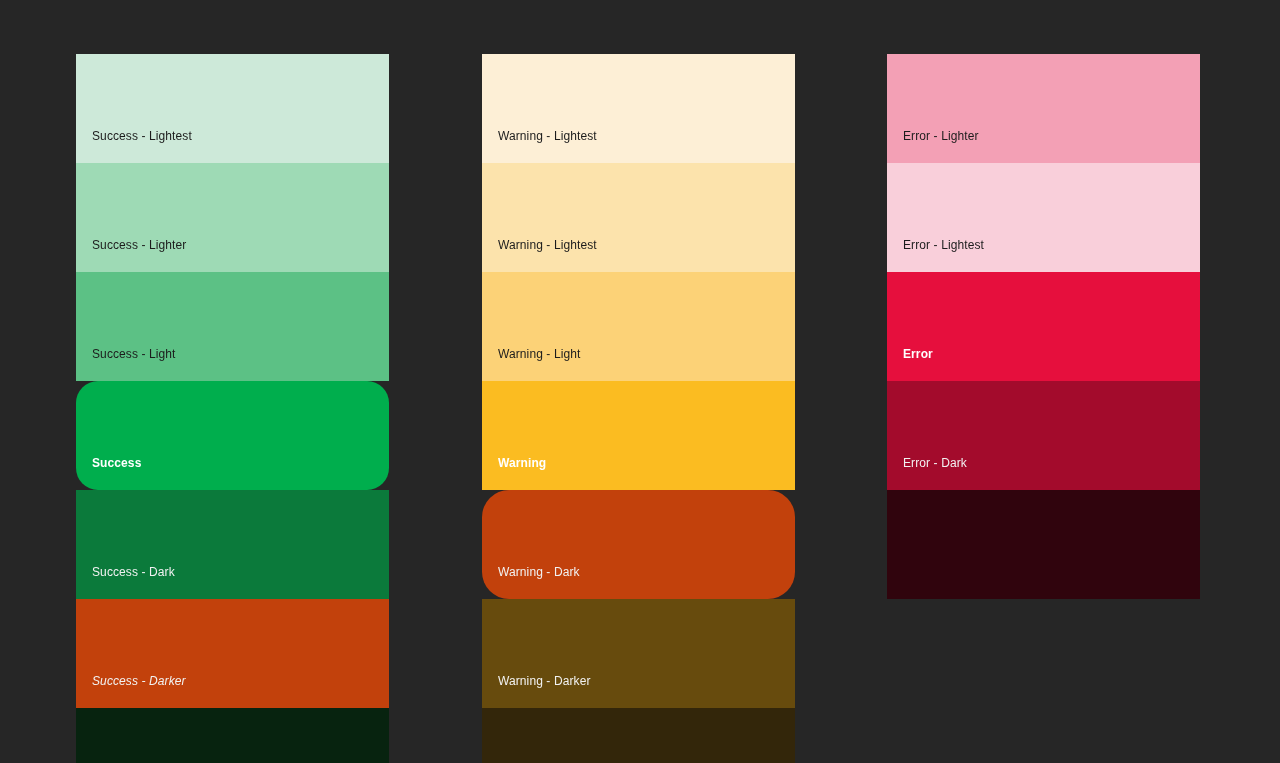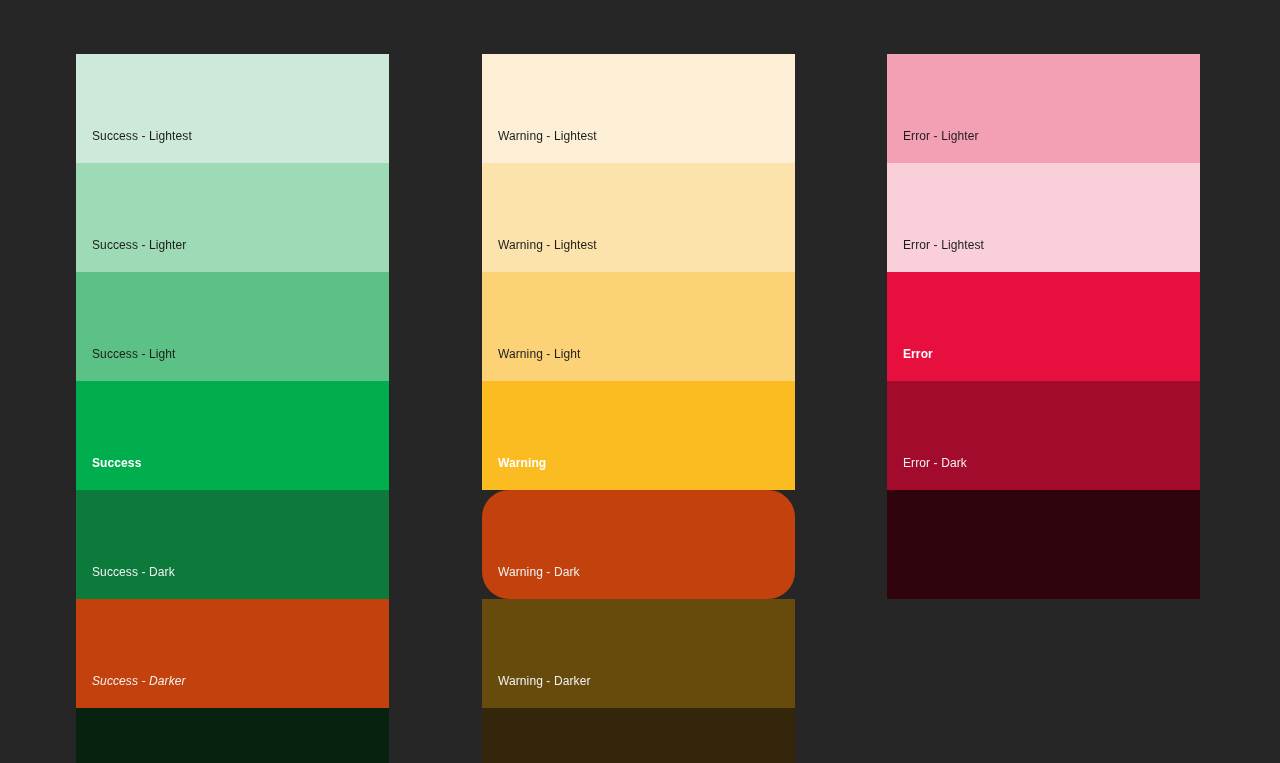--- a/index.html
+++ b/index.html
@@ -55,21 +55,21 @@
   <div class="palette-column" id="column-success">
       <div class="swatch" style="background: rgb(205, 233, 217);">
         <span class="swatch-label" style="color: rgb(28, 28, 28);">Success - Lightest</span>
       </div>
       <div class="swatch" style="background: rgb(158, 218, 181);">
         <span class="swatch-label" style="color: rgb(28, 28, 28);">Success - Lighter</span>
       </div>
       <div class="swatch" style="background: rgb(92, 193, 133);">
         <span class="swatch-label" style="color: rgb(28, 28, 28);">Success - Light</span>
       </div>
-      <div class="swatch is-base" style="background: rgb(0, 174, 77);">
+      <div class="swatch is-base" style="background: rgb(0, 174, 77); border-radius: 22px;">
         <span class="swatch-label" style="color: rgb(255, 255, 255);">Success</span>
       </div>
       <div class="swatch" style="background: rgb(11, 122, 59);">
         <span class="swatch-label" style="color: rgb(242, 242, 242);">Success - Dark</span>
       </div>
       <div class="swatch" style="background: #c2410c; font-style: italic;">
         <span class="swatch-label" style="color: rgb(242, 242, 242);">Success - Darker</span>
       </div>
       <div class="swatch" style="background: rgb(7, 35, 15);">
         <span class="swatch-label" style="color: rgb(242, 242, 242);"></span>

